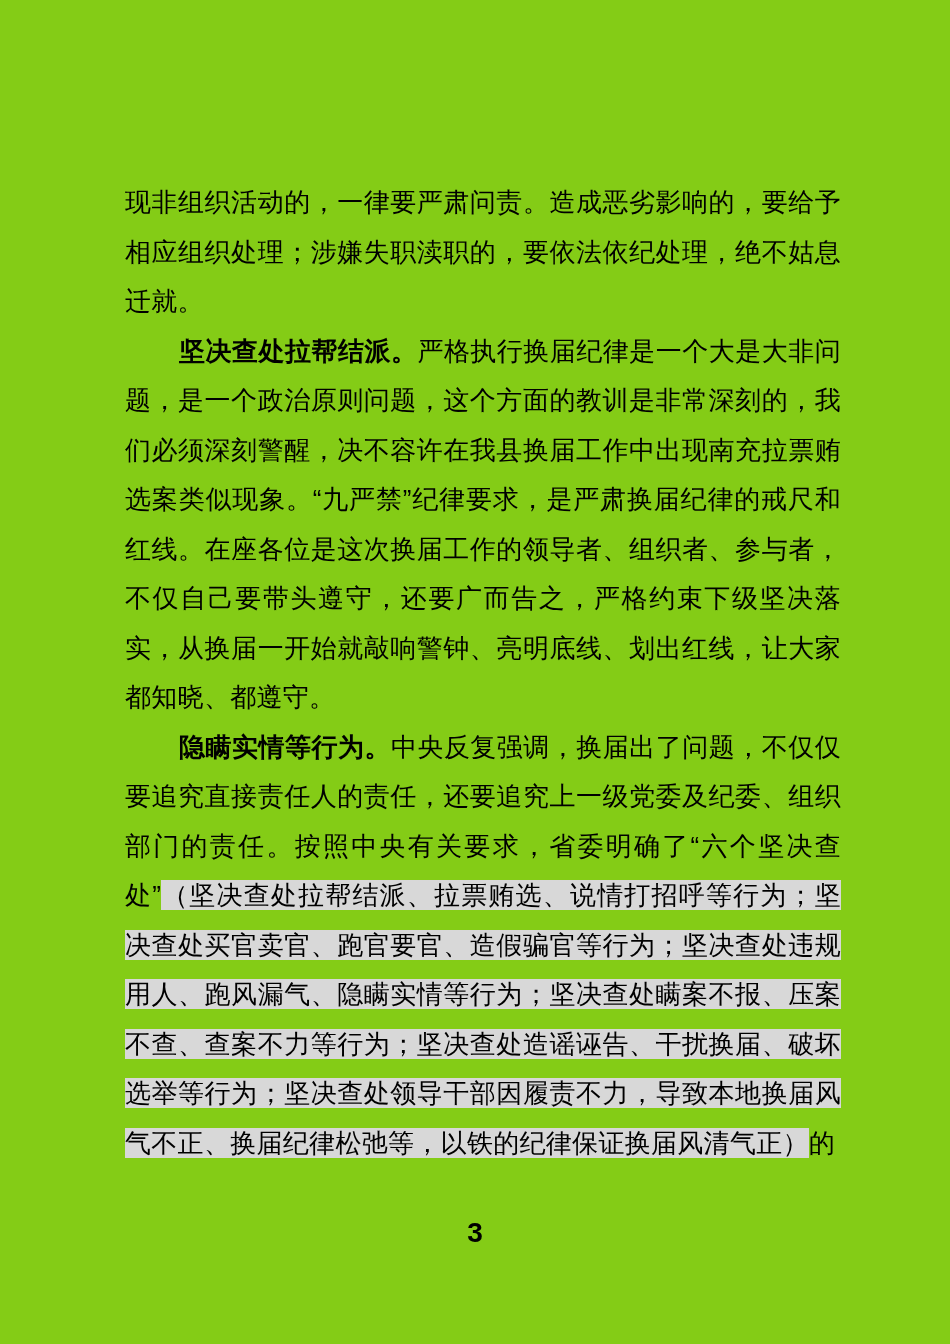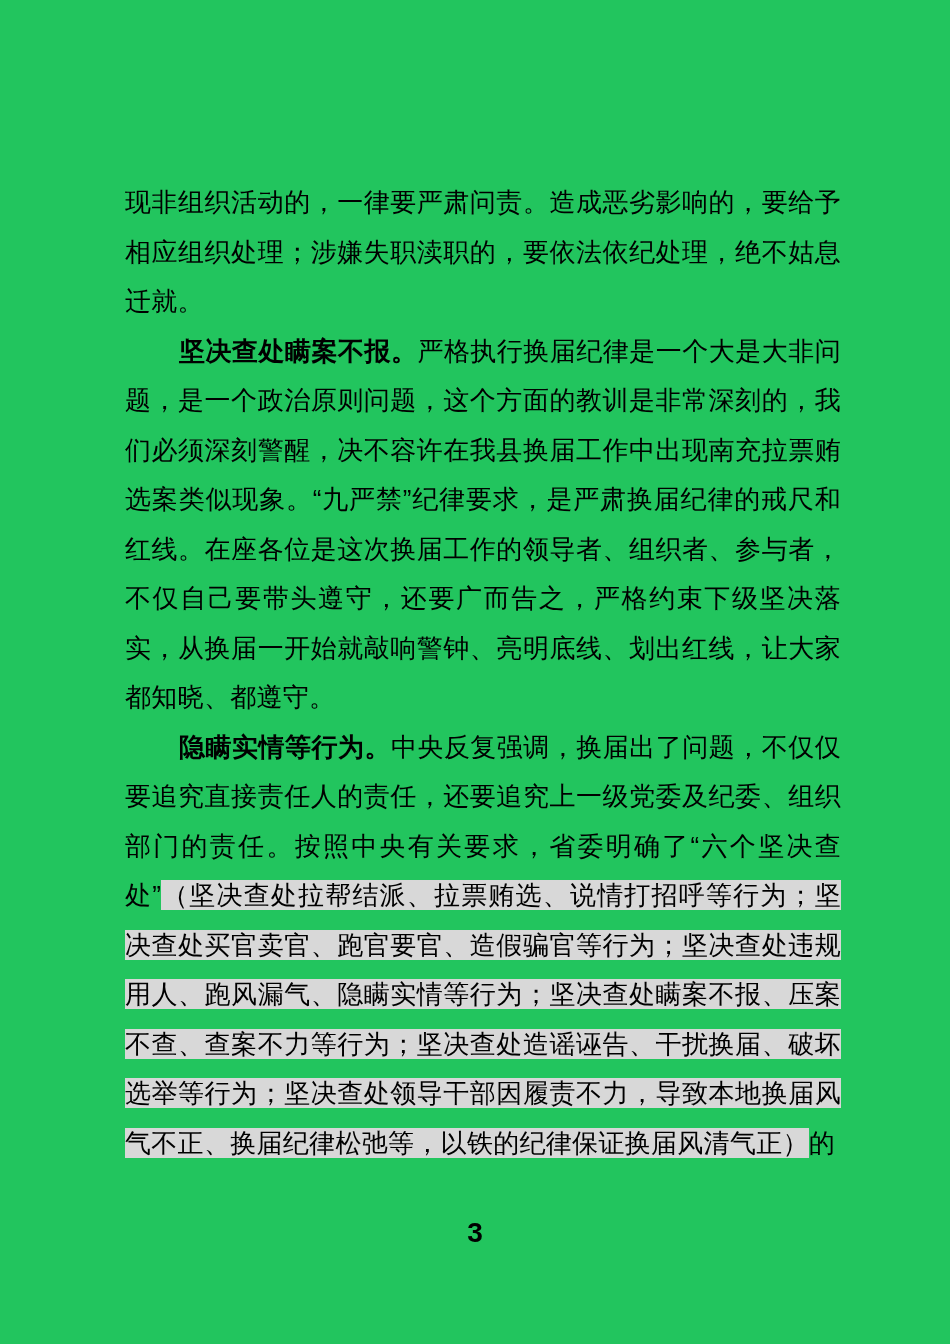--- a/index.html
+++ b/index.html
@@ -49,20 +49,20 @@
     text-align: center;
     font-size: 28px;
     font-weight: bold;
     line-height: 30px;
     color: #000000;
   }
 </style>
 </head>
 <body>
 
-<div class="page" style="background: #22c55e; color: rgb(0, 0, 0);">
+<div class="page" style="background: #84cc16; color: rgb(0, 0, 0);">
   <div class="doc-body">
       <p class="para"><span>现非组织活动的，一律要严肃问责。造成恶劣影响的，要给予相应组织处理；涉嫌失职渎职的，要依法依纪处理，绝不姑息迁就。</span></p>
-      <p class="para indent"><span class="run-bold">坚决查处瞒案不报。</span><span>严格执行换届纪律是一个大是大非问题，是一个政治原则问题，这个方面的教训是非常深刻的，我们必须深刻警醒，决不容许在我县换届工作中出现南充拉票贿选案类似现象。“九严禁”纪律要求，是严肃换届纪律的戒尺和红线。在座各位是这次换届工作的领导者、组织者、参与者，不仅自己要带头遵守，还要广而告之，严格约束下级坚决落实，从换届一开始就敲响警钟、亮明底线、划出红线，让大家都知晓、都遵守。</span></p>
+      <p class="para indent"><span class="run-bold">坚决查处拉帮结派。</span><span>严格执行换届纪律是一个大是大非问题，是一个政治原则问题，这个方面的教训是非常深刻的，我们必须深刻警醒，决不容许在我县换届工作中出现南充拉票贿选案类似现象。“九严禁”纪律要求，是严肃换届纪律的戒尺和红线。在座各位是这次换届工作的领导者、组织者、参与者，不仅自己要带头遵守，还要广而告之，严格约束下级坚决落实，从换届一开始就敲响警钟、亮明底线、划出红线，让大家都知晓、都遵守。</span></p>
       <p class="para indent"><span class="run-bold">隐瞒实情等行为。</span><span>中央反复强调，换届出了问题，不仅仅要追究直接责任人的责任，还要追究上一级党委及纪委、组织部门的责任。按照中央有关要求，省委明确了“六个坚决查处”</span><span class="run-hl">（坚决查处拉帮结派、拉票贿选、说情打招呼等行为；坚决查处买官卖官、跑官要官、造假骗官等行为；坚决查处违规用人、跑风漏气、隐瞒实情等行为；坚决查处瞒案不报、压案不查、查案不力等行为；坚决查处造谣诬告、干扰换届、破坏选举等行为；坚决查处领导干部因履责不力，导致本地换届风气不正、换届纪律松弛等，以铁的纪律保证换届风清气正）</span><span>的</span></p>
     </div>
   <div class="page-number">3</div>
 </div>
 
 </body></html>

